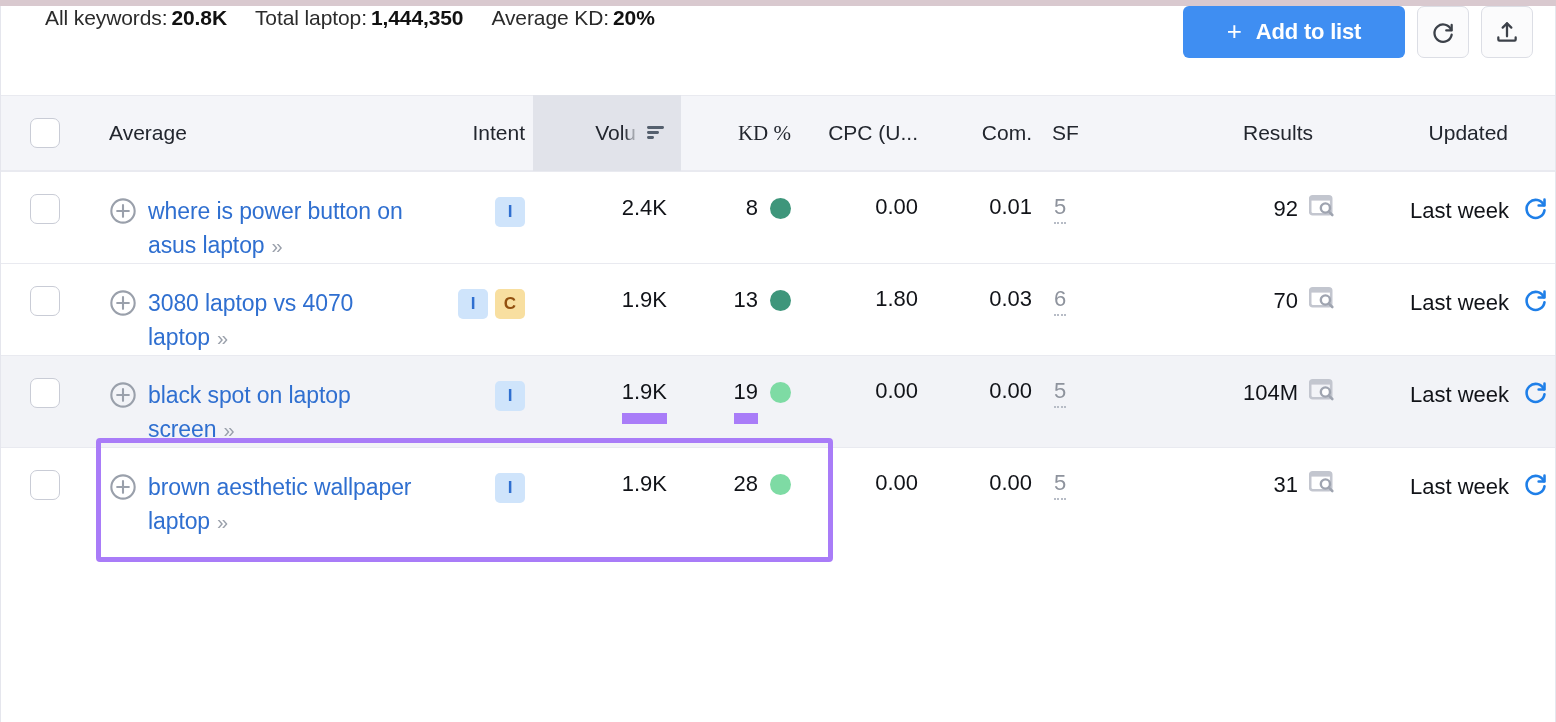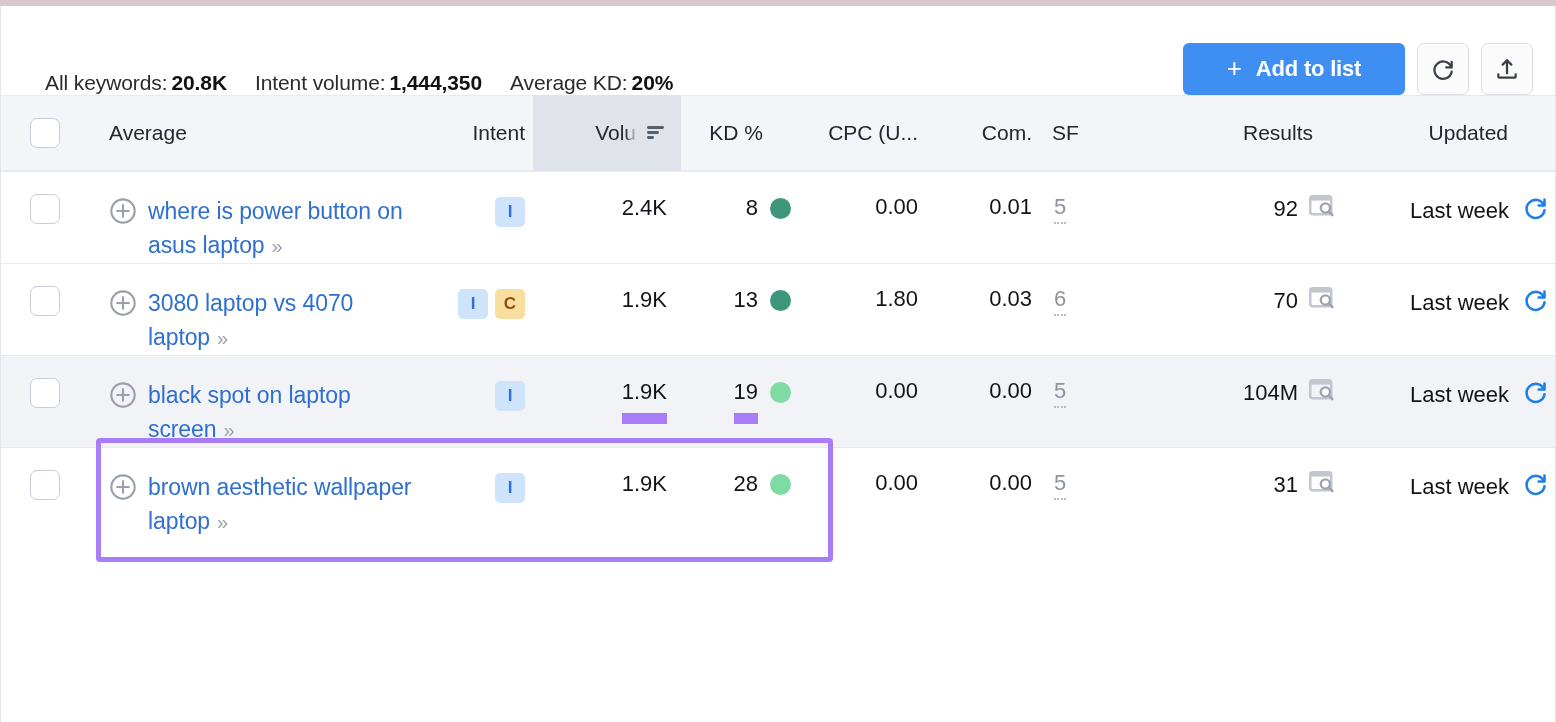--- a/index.html
+++ b/index.html
@@ -40,21 +40,21 @@
     border-right: 1px solid #e5e6ed;
     box-sizing: border-box;
     background: #ffffff;
   }
 
   
   .summary-bar {
     position: relative;
     height: 89px;
     display: flex;
-    align-items: flex-end;
+    align-items: flex-start;
     padding: 0 22px 0 44px;
     box-sizing: border-box;
     background: #ffffff;
   }
   .summary-stats {
     display: flex;
     align-items: baseline;
     gap: 28px;
     font-size: 21px;
     color: #222222;
@@ -165,21 +165,21 @@
     max-width: 74px;
     display: block;
     
     -webkit-mask-image: linear-gradient(to right, #000 72%, rgba(0,0,0,0.15) 100%);
             mask-image: linear-gradient(to right, #000 72%, rgba(0,0,0,0.15) 100%);
   }
 
   .row.head .c-keyword { padding-left: 16px; }
   .row.head .c-check   { justify-content: flex-end; padding-right: 33px; }
   .row.head .c-intent  { justify-content: flex-end; padding-right: 8px; }
-  .row.head .c-kd      { justify-content: center; padding-right: 12px; }
+  .row.head .c-kd      { justify-content: flex-end; padding-right: 12px; font-family: Liberation Serif, serif; }
   .row.head .c-cpc     { justify-content: flex-end; padding-right: 16px; }
   .row.head .c-com     { justify-content: flex-end; padding-right: 14px; }
   .row.head .c-sf      { justify-content: flex-start; padding-left: 6px; }
   .row.head .c-results { justify-content: flex-end; padding-right: 40px; }
   .row.head .c-updated { justify-content: flex-end; padding-right: 47px; }
 
   
   .row.body .cell {
     font-size: 22px;
     color: #111318;
@@ -304,21 +304,21 @@
   <div class="top-strip"></div>
 
   <div class="panel">
 
     <div class="summary-bar">
       <div class="summary-stats">
         <span class="stat">
           <span class="label">All keywords:</span><span class="value">20.8K</span>
         </span>
         <span class="stat">
-          <span class="label">Intent volume:</span><span class="value">1,444,350</span>
+          <span class="label">Total laptop:</span><span class="value">1,444,350</span>
         </span>
         <span class="stat">
           <span class="label">Average KD:</span><span class="value">20%</span>
         </span>
       </div>
 
       <div class="summary-actions">
         <button class="btn-add">
           <span class="plus">+</span>
           <span>Add to list</span>

